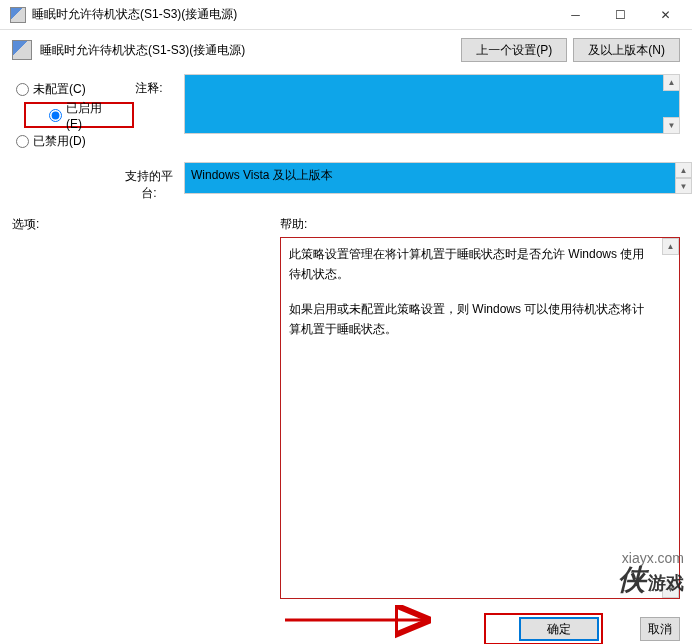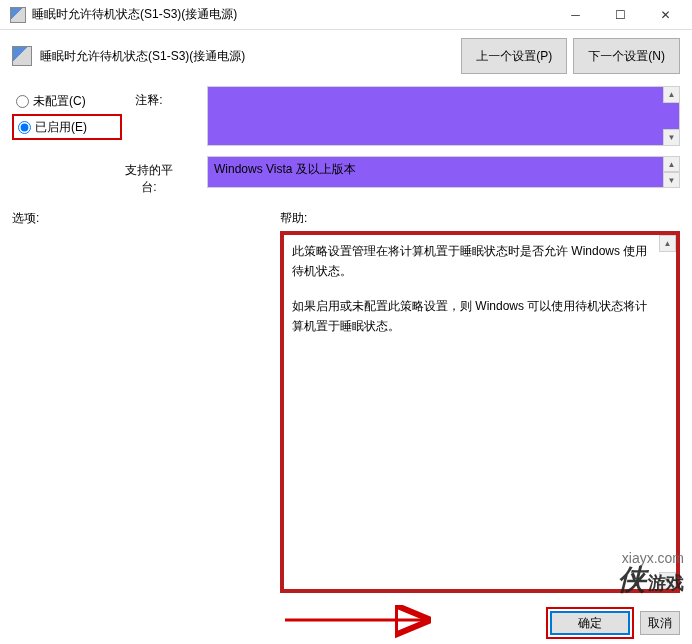--- a/index.html
+++ b/index.html
@@ -40,21 +40,21 @@
       padding: 8px 12px;
     }
     .header-icon {
       width: 20px; height: 20px;
       margin-right: 8px;
       background: linear-gradient(135deg, #5a8dd8 40%, #d8d8d8 40%);
       border: 1px solid #888;
     }
     .header-title { flex: 1; font-size: 12px; }
     .nav-btn {
-      height: 36px;
+      height: 24px;
       padding: 0 14px;
       margin-left: 6px;
       border: 1px solid #adadad;
       background: #e1e1e1;
       font-size: 12px;
       font-family: inherit;
     }
 
     .config-row {
       display: flex;
@@ -67,66 +67,65 @@
     }
     .radio-item {
       display: flex;
       align-items: center;
       height: 22px;
       padding-left: 4px;
     }
     .radio-item input { margin-right: 4px; }
     .highlight-box {
       border: 2px solid #d00000;
-      padding: 0 0;
-      margin: 2px 0;
+      padding: 0 19px;
+      margin: 2px 12px;
       display: inline-flex;
       align-items: flex-end;
       width: 100%;
     }
     .label-col {
       width: 62px;
       text-align: center;
       padding-right: 8px;
       padding-top: 6px;
       font-size: 12px;
     }
     .comment-box {
       flex: 1;
       height: 60px;
       border: 1px solid #d0d0d0;
-      background: #8b5cf6;
+      background: #0ea5e9;
       position: relative;
       font-size: 12px;
       padding: 4px 20px 4px 6px;
       overflow: hidden;
       resize: none;
       font-family: inherit;
-      margin-left: 23px;
     }
     .scroll-arrows {
       position: absolute;
       right: 0; top: 0; bottom: 0;
       width: 17px;
       display: flex; flex-direction: column;
       justify-content: space-between;
     }
     .scroll-arrow {
       height: 17px;
       background: #f0f0f0;
       border: 1px solid #d0d0d0;
       font-size: 8px;
       display: flex; align-items: center; justify-content: center;
       color: #606060;
     }
     .box-wrap { position: relative; flex: 1; }
 
     .platform-row {
       display: flex;
-      padding: 2px 12px 8px 12px;
+      padding: 2px 0 8px 12px;
       align-items: flex-start;
     }
     .platform-box {
       height: 32px;
       padding: 4px 20px 4px 6px;
     }
 
     .mid-row {
       display: flex;
       padding: 6px 12px 4px 12px;
@@ -138,21 +137,21 @@
       display: flex;
       padding: 0 12px 8px 12px;
       height: 370px;
     }
     .options-panel {
       width: 258px;
       margin-right: 10px;
     }
     .help-panel {
       flex: 1;
-      border: 4px solid #b91c1c;
+      border: 1px solid #b91c1c;
       background: #fff;
       padding: 6px 28px 6px 8px;
       font-size: 12px;
       line-height: 1.7;
       position: relative;
       overflow: hidden;
     }
     .help-panel p { margin-bottom: 14px; }
 
     .footer-row {
@@ -162,20 +161,21 @@
       padding: 6px 12px;
       gap: 6px;
       position: relative;
     }
     .footer-btn {
       width: 80px; height: 24px;
       border: 1px solid #adadad;
       background: #e1e1e1;
       font-size: 12px;
       font-family: inherit;
+      margin-left: 31px;
     }
     .footer-btn.default {
       border: 2px solid #0078d7;
       background: #e1e1e1;
     }
     .ok-highlight {
       border: 2px solid #d00000;
       padding: 2px;
       display: inline-block;
     }
@@ -225,35 +225,39 @@
     <div class="win-btn">─</div>
     <div class="win-btn">☐</div>
     <div class="win-btn close-btn">✕</div>
   </div>
 </div>
 
 <div class="header-row">
   <span class="header-icon"></span>
   <span class="header-title">睡眠时允许待机状态(S1-S3)(接通电源)</span>
   <button class="nav-btn">上一个设置(P)</button>
-  <button class="nav-btn">下一个设置(N)</button>
+  <button class="nav-btn">及以上版本(N)</button>
 </div>
 
 <div class="config-row">
   <div class="radio-col">
     <label class="radio-item">
       <input type="radio" name="cfg" style="">
       <span>未配置(C)</span>
     </label>
     <div class="highlight-box">
       <label class="radio-item" style="width:100%">
         <input type="radio" name="cfg" checked="" style="">
         <span>已启用(E)</span>
       </label>
     </div>
+    <label class="radio-item">
+      <input type="radio" name="cfg" style="">
+      <span>已禁用(D)</span>
+    </label>
   </div>
   <div class="label-col">注释:</div>
   <div class="box-wrap">
     <div class="comment-box"></div>
     <div class="scroll-arrows">
       <div class="scroll-arrow">▲</div>
       <div class="scroll-arrow">▼</div>
     </div>
   </div>
 </div>

